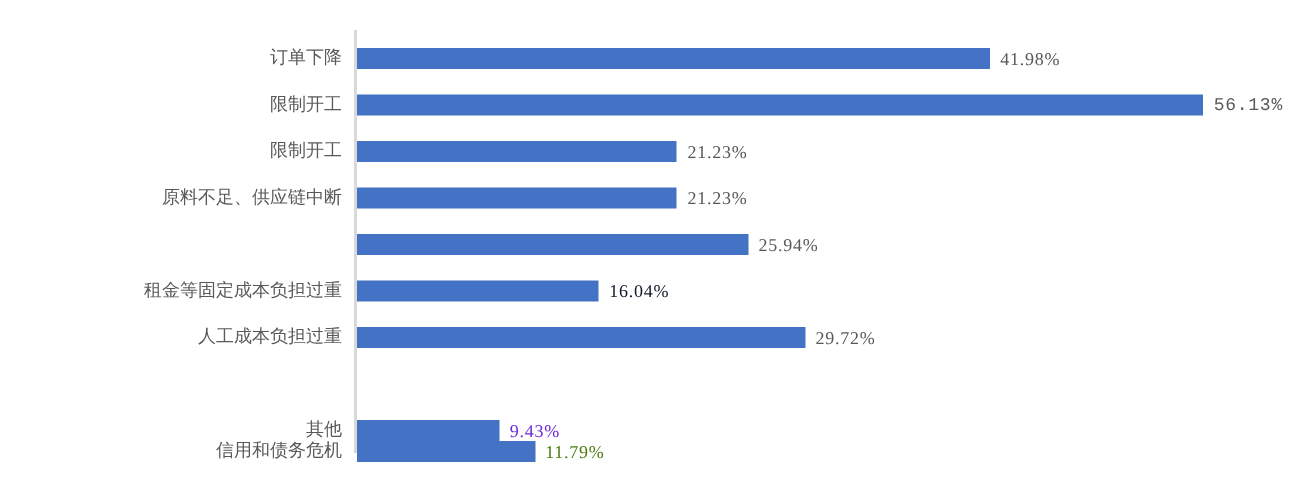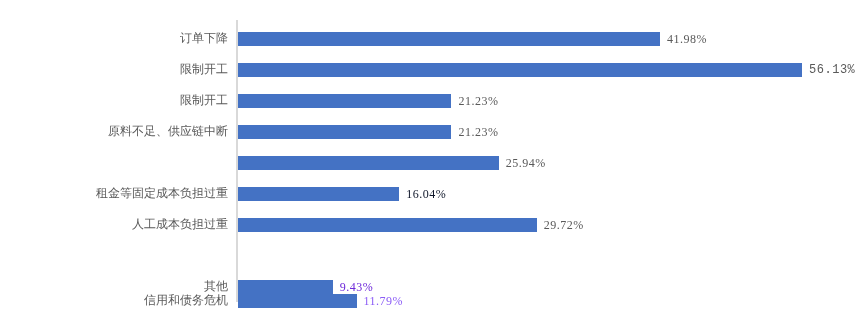--- a/index.html
+++ b/index.html
@@ -131,21 +131,21 @@
           <div class="cat-label">人工成本负担过重</div>
           <div class="bar-wrap">
             <div class="bar" style="width: 298.7px; background: rgb(68, 114, 196);"></div>
             <div class="val-label" style="color: rgb(89, 89, 89);">29.72%</div>
           </div>
         </div>
         <div class="row" style="top: 256px; margin-top: 29px;">
           <div class="cat-label">信用和债务危机</div>
           <div class="bar-wrap">
             <div class="bar" style="width: 118.5px; background: rgb(68, 114, 196);"></div>
-            <div class="val-label" style="color: #8b5cf6;">11.79%</div>
+            <div class="val-label" style="color: #4d7c0f;">11.79%</div>
           </div>
         </div>
         <div class="row" style="top: 271px;">
           <div class="cat-label">其他</div>
           <div class="bar-wrap">
             <div class="bar" style="width: 94.8px; background: rgb(68, 114, 196);"></div>
             <div class="val-label" style="color: #6d28d9;">9.43%</div>
           </div>
         </div>
       </div>

